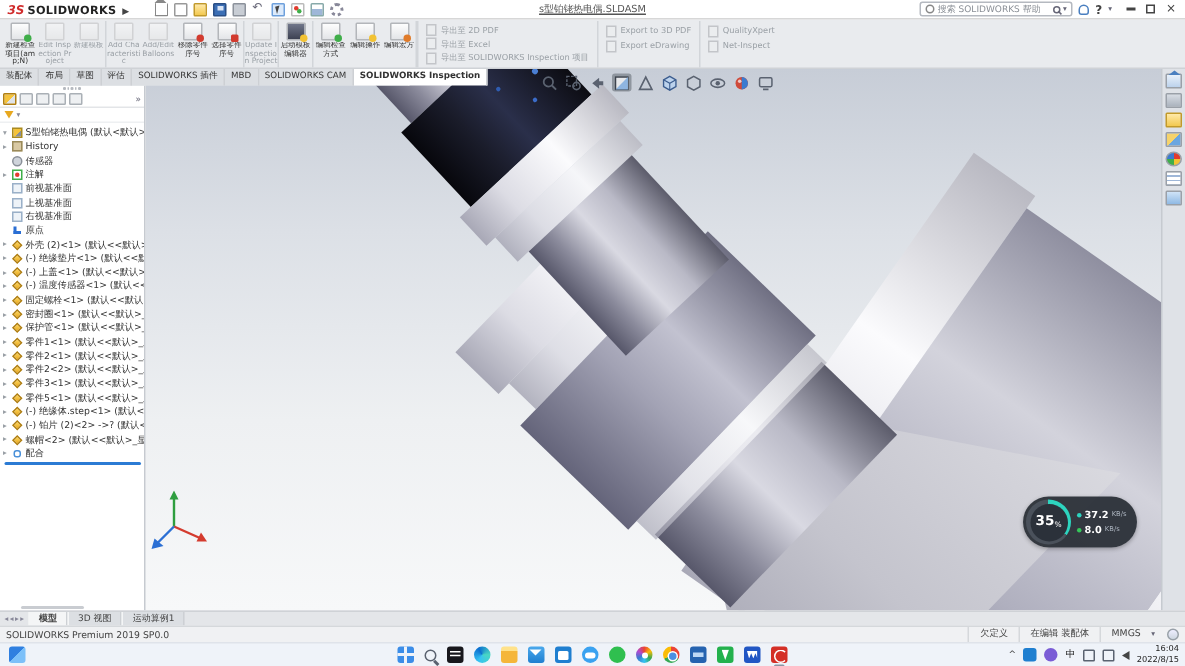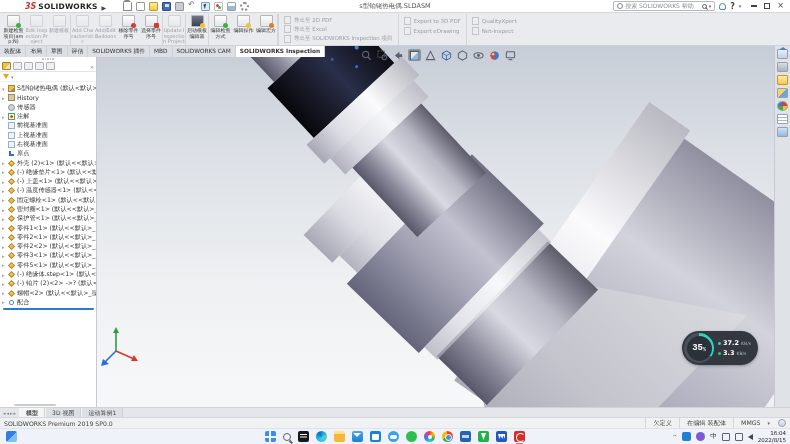--- a/index.html
+++ b/index.html
@@ -1,21 +1,21 @@
 <!DOCTYPE html>
 <html><head>
 <meta charset="utf-8">
 <style>
   *{margin:0;padding:0;box-sizing:border-box;}
   html,body{width:790px;height:444px;overflow:hidden;font-family:"DejaVu Sans","Liberation Sans",sans-serif;}
   body{position:relative;background:#e8eaec;font-size:7px;color:#333;}
 
   
   .titlebar{position:absolute;top:0;left:0;right:0;height:13px;background:#fff;border-bottom:1px solid #d7d7d7;display:flex;align-items:center;padding:0 2px;z-index:40;}
-  .brand{display:flex;align-items:flex-end;gap:2px;padding:0 3px;margin-left:20px;}
+  .brand{display:flex;align-items:flex-end;gap:2px;padding:0 3px;}
   .brand-mark{color:#d02c2c;font-weight:bold;font-style:italic;font-size:8px;}
   .brand-name{font-weight:bold;font-size:7.5px;color:#222;letter-spacing:.2px;}
   .brand-arrow{font-size:6px;color:#444;margin-left:2px;}
   .qa{display:flex;align-items:center;gap:4px;margin-left:14px;}
   .qa-ic{width:9px;height:9px;position:relative;border-radius:1px;}
   .qa-home{border:1px solid #888;border-top:none;}
   .qa-home::before{content:"";position:absolute;left:-1px;top:-4px;border-left:4.5px solid transparent;border-right:4.5px solid transparent;border-bottom:4px solid #888;}
   .qa-new{border:1px solid #999;background:#fff;}
   .qa-open{background:linear-gradient(#ffe9a8,#f3c94f);border:1px solid #c29a2a;}
   .qa-save{background:#3c6fb5;border:1px solid #2a4f86;}
@@ -23,21 +23,21 @@
   .qa-print{background:#c8cdd4;border:1px solid #8c929b;}
   .qa-undo::before{content:"↶";position:absolute;left:0;top:-2px;font-size:8px;color:#6a7widget;}
   .qa-undo{color:#667;}
   .qa-select{border:1px solid #6ea0dc;background:#dceafb;}
   .qa-select::after{content:"";position:absolute;left:2px;top:1px;border-left:3px solid #444;border-bottom:5px solid transparent;transform:rotate(-15deg);}
   .qa-light{background:#fff;border:1px solid #bbb;}
   .qa-light::before{content:"";position:absolute;left:1px;top:1px;width:3px;height:3px;border-radius:50%;background:#e23b2e;}
   .qa-light::after{content:"";position:absolute;right:1px;bottom:1px;width:3px;height:3px;border-radius:50%;background:#3fae49;}
   .qa-grid{background:linear-gradient(#fff 45%,#9fb7d8 45%);border:1px solid #8aa;}
   .qa-gear{border:2px dotted #889;border-radius:50%;}
-  .title-center{position:absolute;left:0;right:0;text-align:center;color:#555;font-size:6.5px;pointer-events:none;}
+  .title-center{position:absolute;left:0;right:0;text-align:center;color:#555;font-size:6.5px;pointer-events:none;text-decoration:underline;}
   .tb-right{margin-left:auto;display:flex;align-items:center;gap:4px;}
   .searchbox{display:flex;align-items:center;gap:2px;border:1px solid #b5b9c0;border-radius:2px;background:#fff;height:10px;padding:0 3px;width:102px;}
   .searchbox .lamp{width:6px;height:6px;border:1px solid #888;border-radius:50%;}
   .searchbox .ph{color:#8a8f96;font-size:6px;white-space:nowrap;overflow:hidden;flex:1;}
   .mag{width:5px;height:5px;border:1.2px solid #667;border-radius:50%;position:relative;}
   .mag::after{content:"";position:absolute;right:-2.5px;bottom:-2px;width:3px;height:1.2px;background:#667;transform:rotate(45deg);}
   .caret{font-size:5px;color:#667;}
   .person{width:7px;height:7px;border:1px solid #4a7fc0;border-radius:50% 50% 2px 2px;}
   .helpq{font-size:8px;color:#444;font-weight:bold;}
   .winbtns{display:flex;align-items:center;gap:7px;margin:0 4px 0 6px;}
@@ -85,21 +85,21 @@
   .tp-home::after{content:"";position:absolute;left:1px;top:-3px;border-left:4px solid transparent;border-right:4px solid transparent;border-bottom:3px solid #4a7fc0;}
   .tp-lib{background:linear-gradient(#d8dde4,#aab2bd);}
   .tp-folder{background:linear-gradient(#ffe9a8,#f3c94f);border-color:#c29a2a;}
   .tp-palette{background:linear-gradient(135deg,#f6d36b 50%,#6aa6e0 50%);}
   .tp-appear{background:conic-gradient(#e23b2e 0 25%,#f2c233 25% 50%,#3fae49 50% 75%,#3a7bd0 75% 100%);border-radius:50%;}
   .tp-props{background:repeating-linear-gradient(#fff 0 2px,#9fb7d8 2px 3px);}
   .tp-forum{background:linear-gradient(#cfe3f7,#8fb9e4);}
   .triad{position:absolute;left:3px;bottom:38px;z-index:4;}
   .netbadge{position:absolute;right:32px;bottom:42px;z-index:8;display:flex;align-items:center;background:rgba(38,43,51,.92);border-radius:18px;padding:2px 7px 2px 2px;gap:4px;box-shadow:0 1px 3px rgba(0,0,0,.3);}
   .netcircle{width:30px;height:30px;border-radius:50%;background:conic-gradient(#2dd4bf 0 126deg,#4a515b 126deg 360deg);display:flex;align-items:center;justify-content:center;}
-  .netcircle .inner{width:25px;height:25px;border-radius:50%;background:#2b313a;color:#fff;display:flex;align-items:center;justify-content:center;font-size:9px;font-weight:bold;font-family:Liberation Mono, monospace;}
+  .netcircle .inner{width:25px;height:25px;border-radius:50%;background:#2b313a;color:#fff;display:flex;align-items:center;justify-content:center;font-size:9px;font-weight:bold;}
   .netcircle .unit{font-size:5px;font-weight:normal;margin-top:3px;}
   .netrows{display:flex;flex-direction:column;gap:2px;}
   .netrow{display:flex;align-items:center;gap:2px;color:#fff;font-size:6.5px;font-weight:bold;}
   .netrow .u{font-size:4.5px;color:#aab2bd;font-weight:normal;}
   .dot{width:3px;height:3px;border-radius:50%;}
   .dot-up{background:#2dd4bf;}
   .dot-down{background:#35c75a;}
 
   
   .leftpanel{position:absolute;top:57px;left:0;width:97px;bottom:37px;background:#fff;border-right:1px solid #c6cad0;z-index:20;display:flex;flex-direction:column;}
@@ -479,21 +479,21 @@
       </div>
     </div>
     <div class="netrows">
       <div class="netrow">
         <span class="dot dot-up"></span>
         <span>37.2</span>
         <span class="u">KB/s</span>
       </div>
       <div class="netrow">
         <span class="dot dot-down"></span>
-        <span>3.3</span>
+        <span>8.0</span>
         <span class="u">KB/s</span>
       </div>
     </div>
   </div>
 </div>
 
 <svg width="0" height="0" style="position:absolute">
   <defs>
     <g id="sym-zoom-fit">
         <circle cx="5" cy="5" r="3.4" fill="none" stroke="#5a6270" stroke-width="1.3"></circle>

